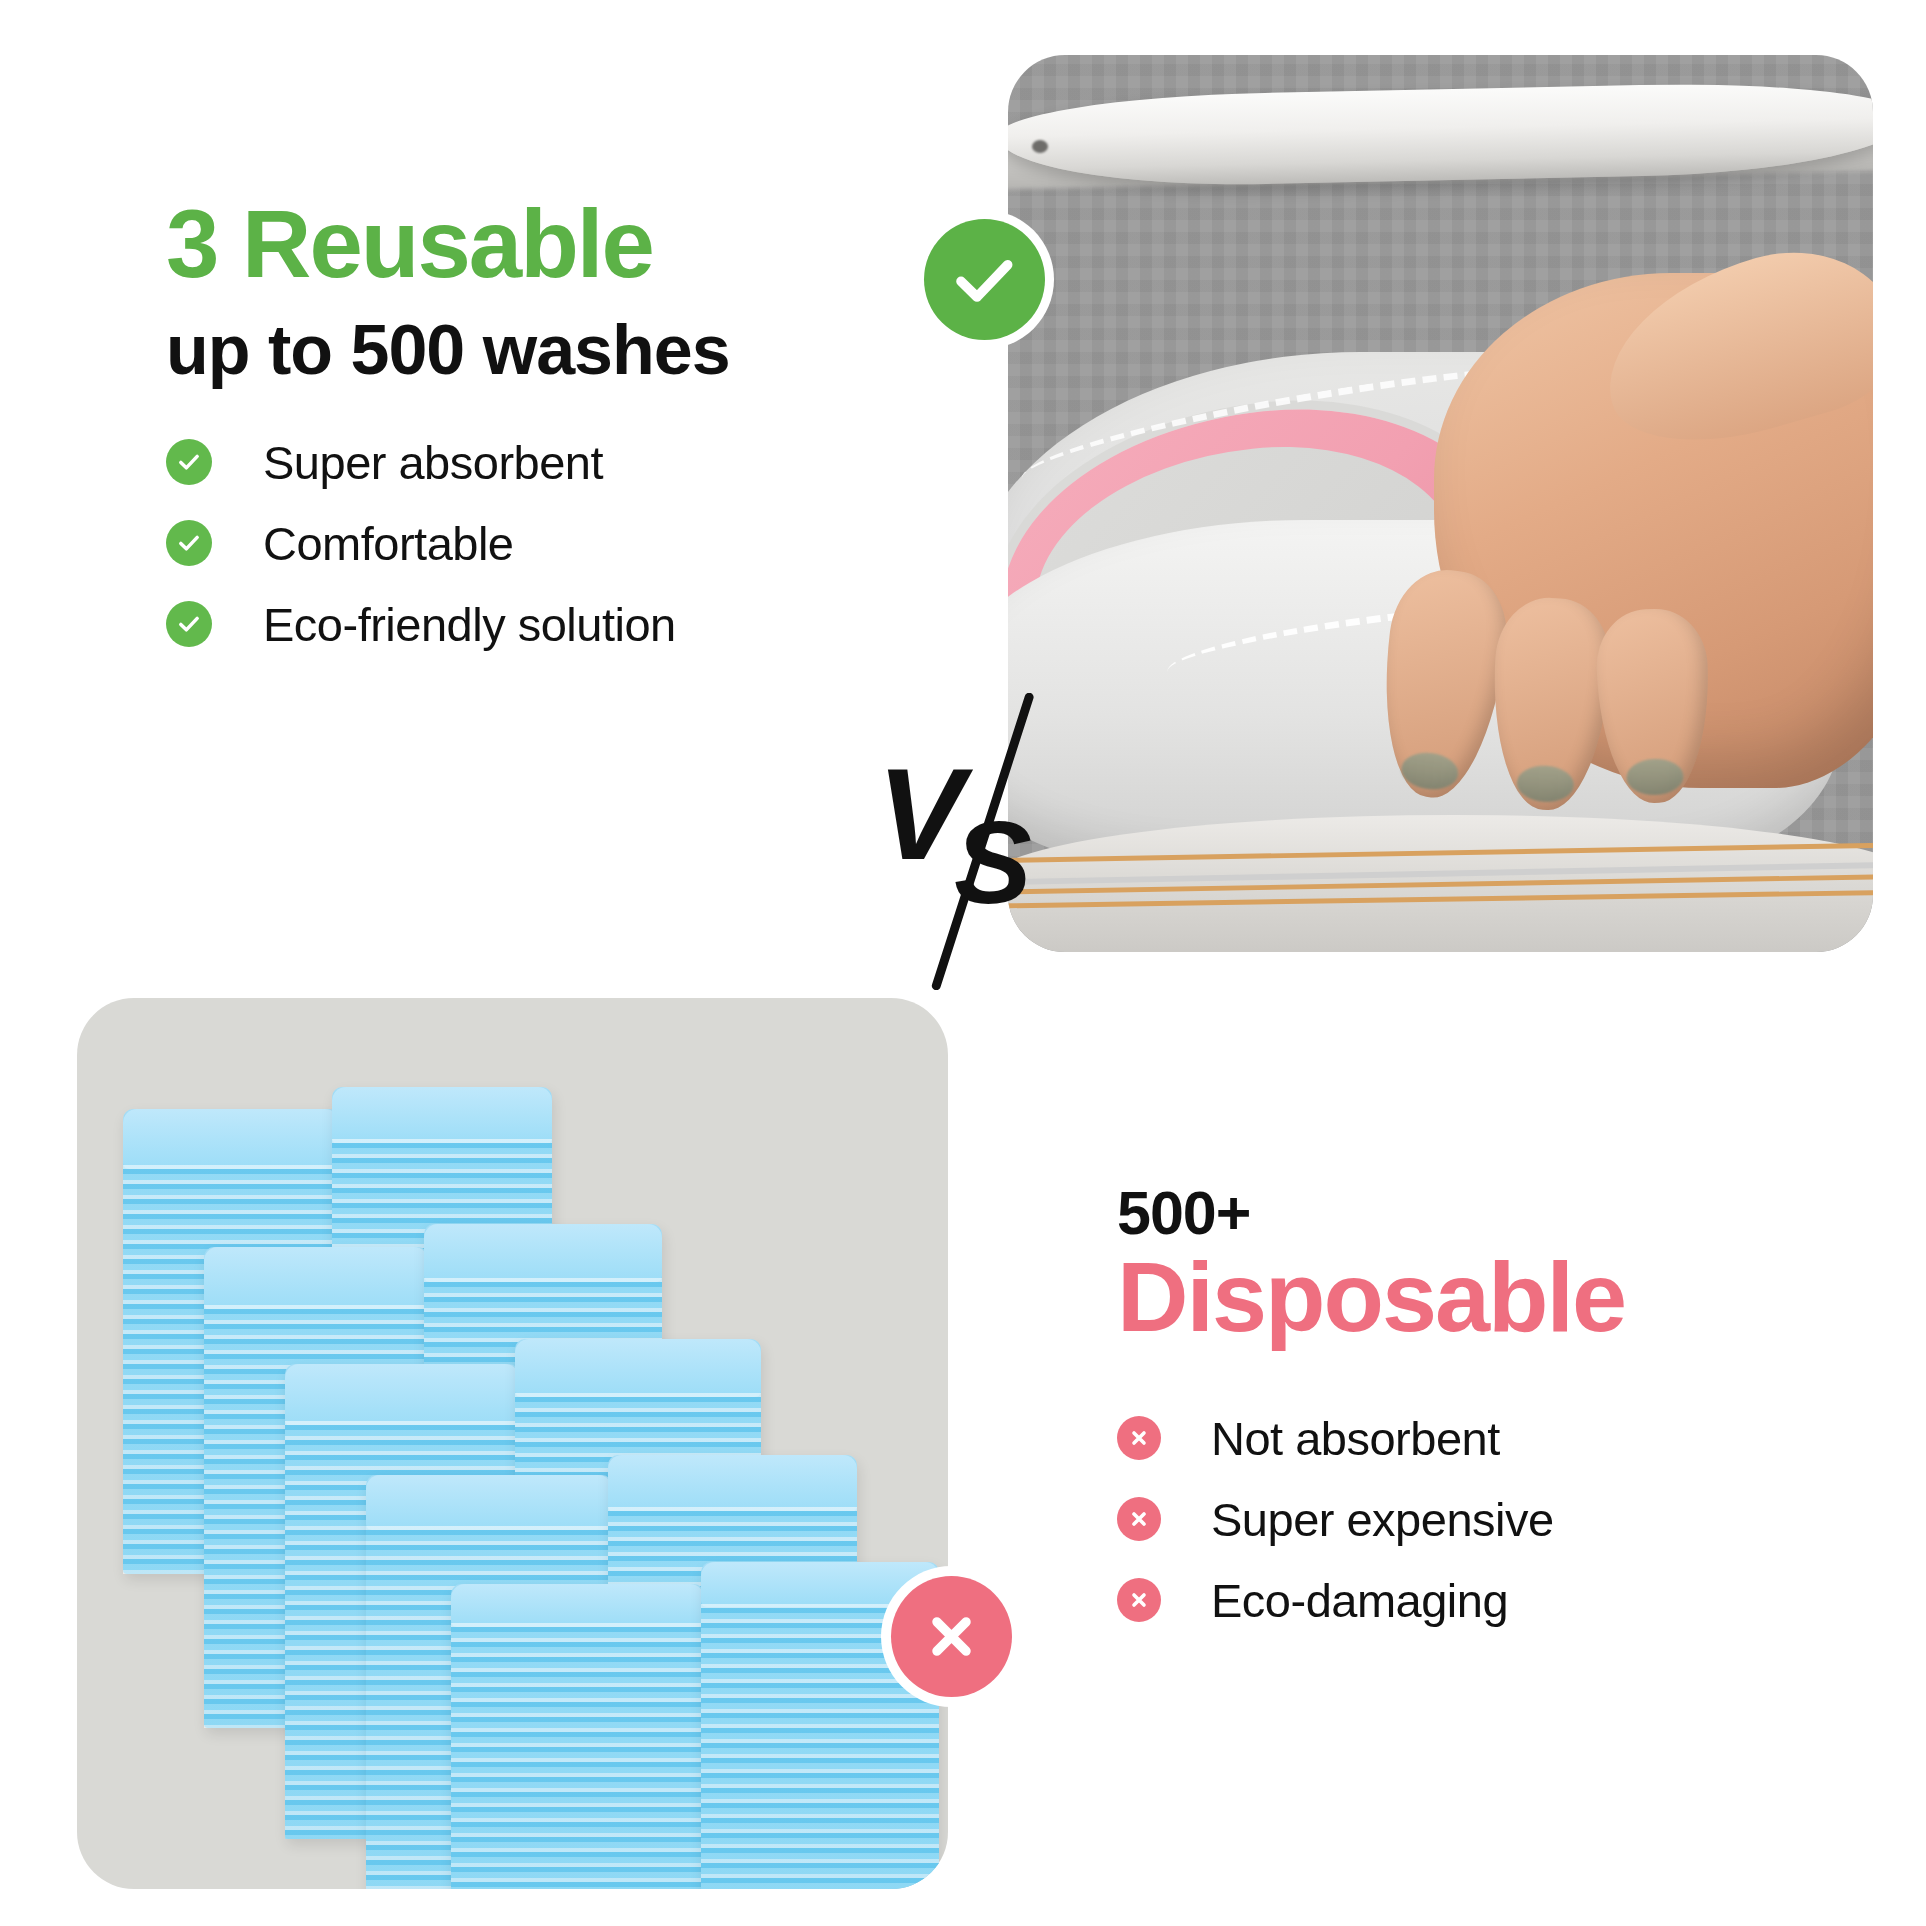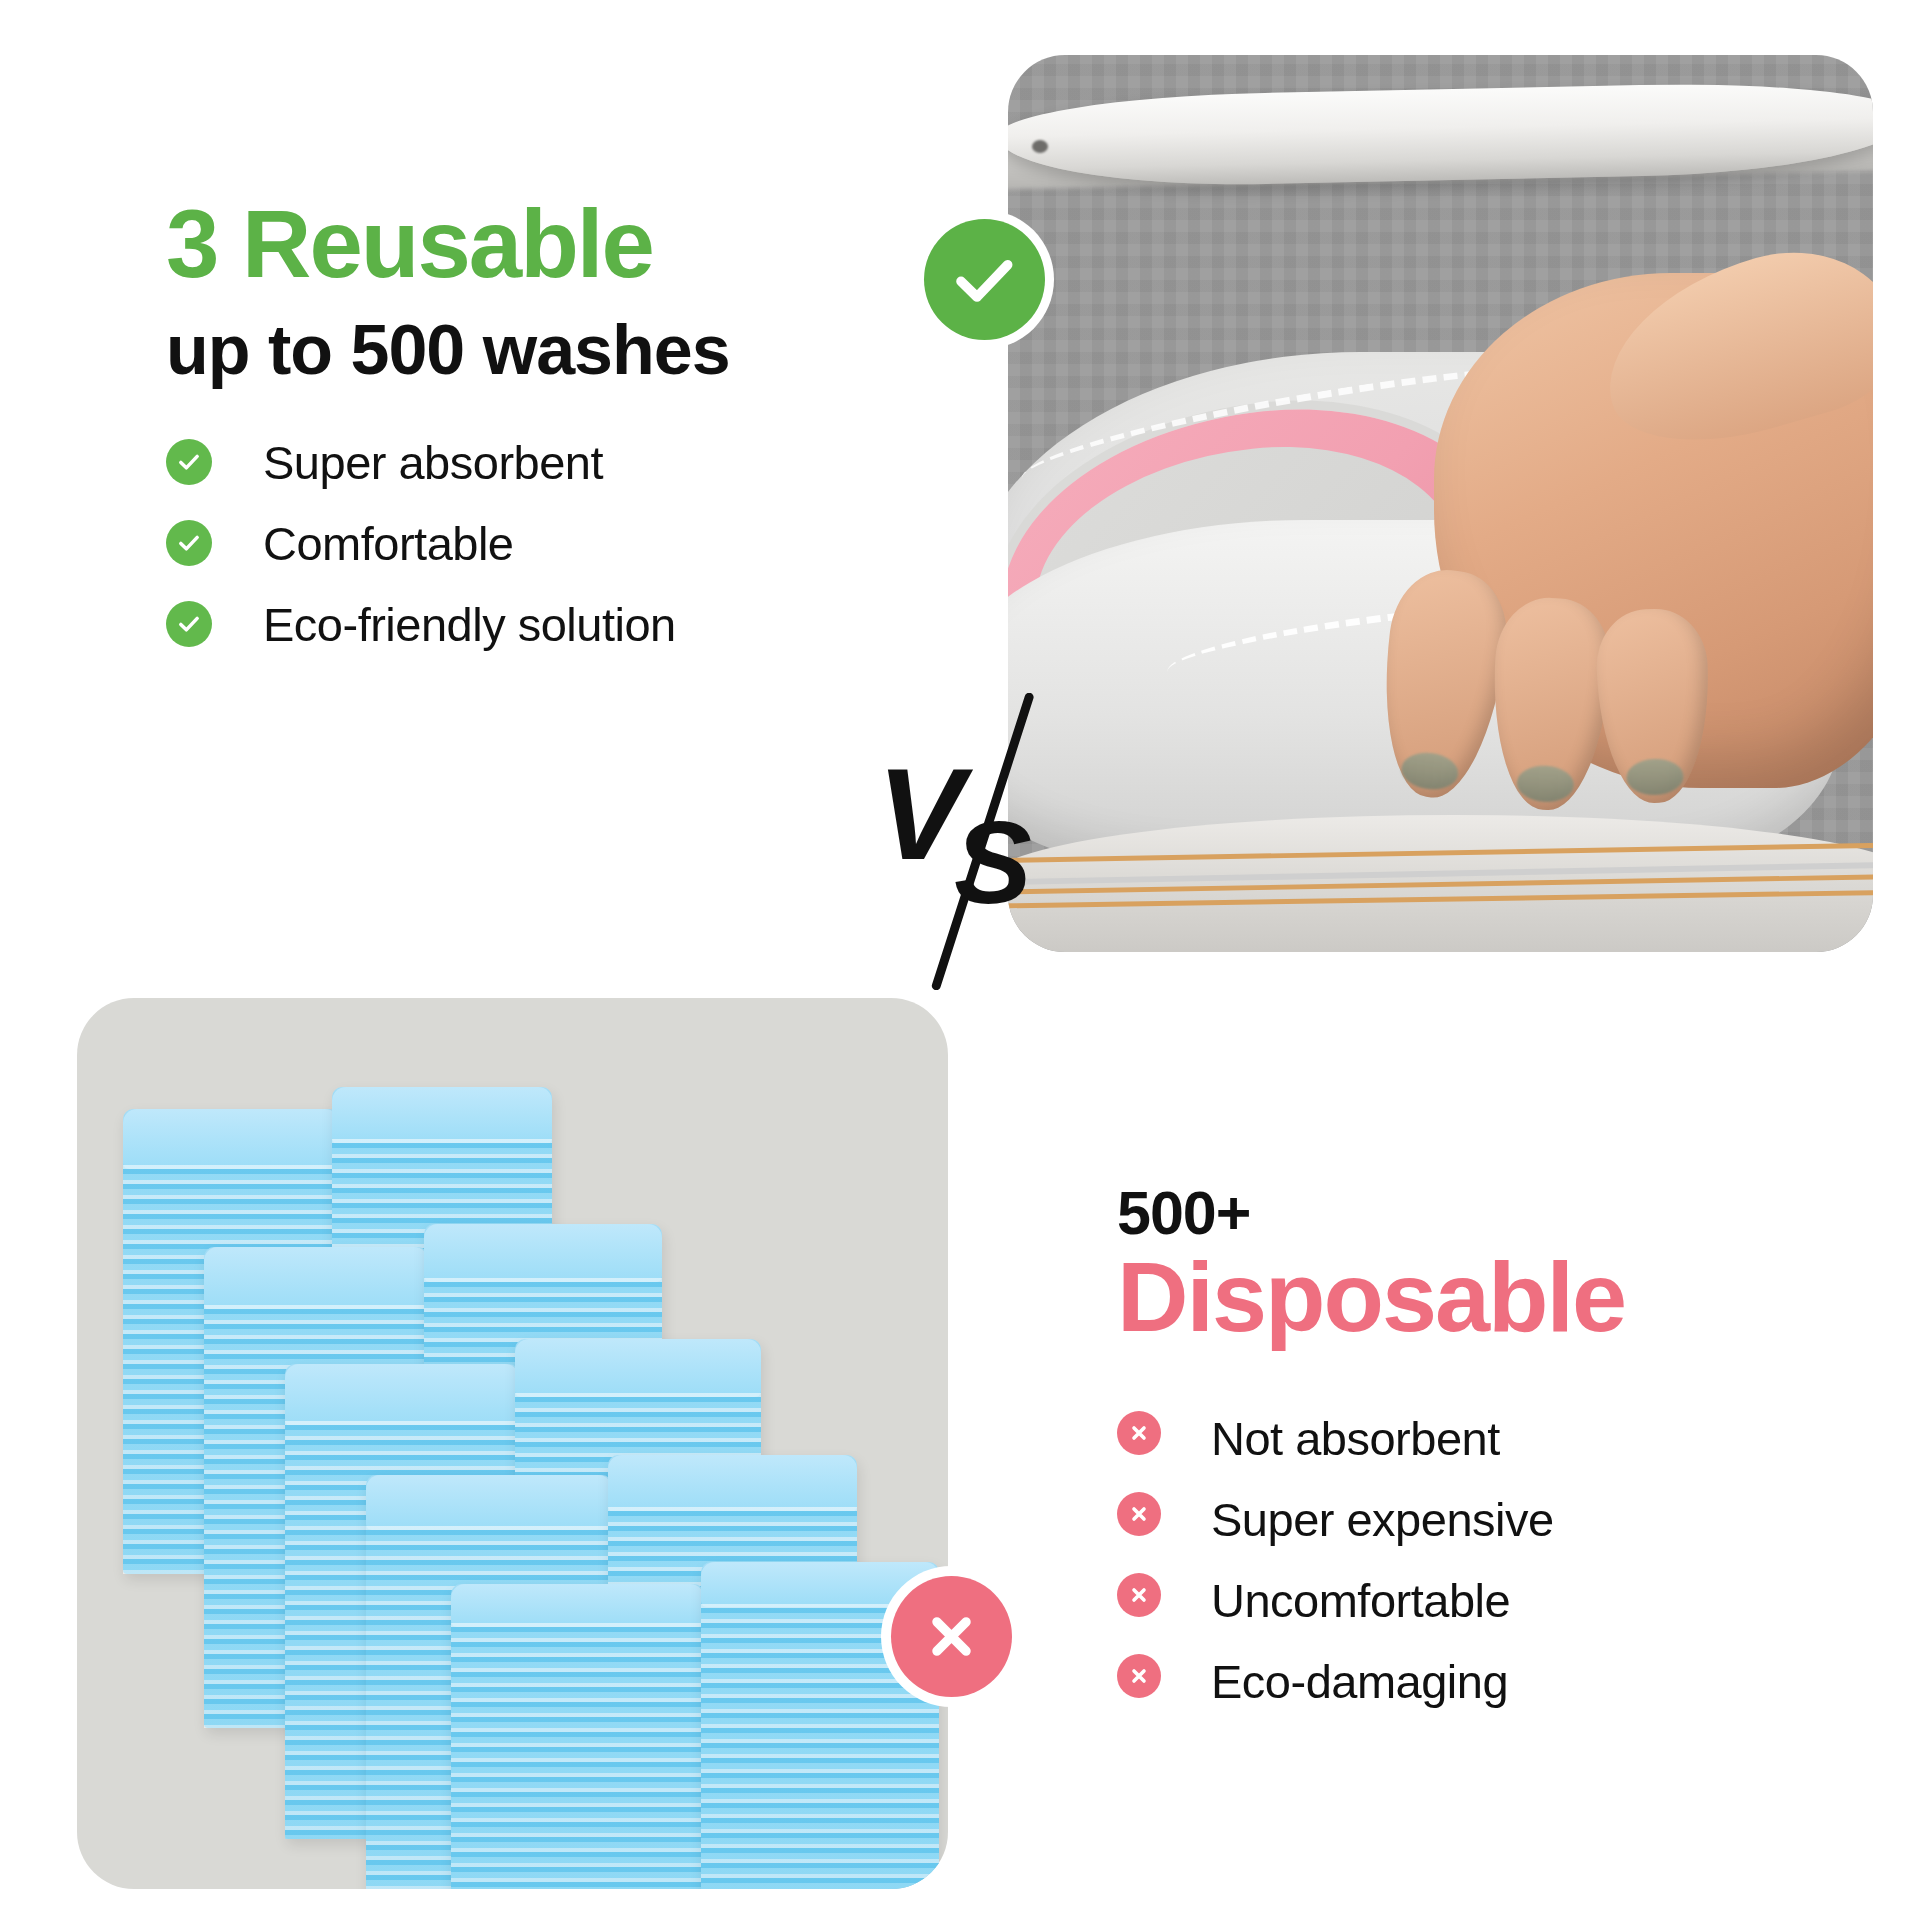--- a/index.html
+++ b/index.html
@@ -247,21 +247,21 @@
   .title-pink {
     font-size: 99px;
     font-weight: 700;
     color: #ef6f80;
     letter-spacing: -2px;
     line-height: 1.06;
     white-space: nowrap;
   }
   .con-list { margin-top: 61px; }
   .con-row {
-    display:flex; 
+    display:flex; align-items:center;
     margin-bottom: 26px;
   }
   .mini-x {
     width: 44px; height: 44px; border-radius: 50%;
     background: #ef6f80;
     display:flex; align-items:center; justify-content:center;
     flex: 0 0 auto;
   }
   .con-label {
     margin-left: 50px;
@@ -438,35 +438,27 @@
 
       <div class="con-row">
         <span class="mini-x">
           <svg width="24" height="24" viewBox="0 0 24 24">
             <path d="M7 7 L17 17 M17 7 L7 17" stroke="#ffffff" stroke-width="3.6" stroke-linecap="round"></path>
           </svg>
         </span>
         <span class="con-label">Super expensive</span>
       </div>
 
+
       <div class="con-row">
         <span class="mini-x">
           <svg width="24" height="24" viewBox="0 0 24 24">
             <path d="M7 7 L17 17 M17 7 L7 17" stroke="#ffffff" stroke-width="3.6" stroke-linecap="round"></path>
           </svg>
         </span>
-        <span class="con-label">Uncomfortable</span>
-      </div>
-
-      <div class="con-row">
-        <span class="mini-x">
-          <svg width="24" height="24" viewBox="0 0 24 24">
-            <path d="M7 7 L17 17 M17 7 L7 17" stroke="#ffffff" stroke-width="3.6" stroke-linecap="round"></path>
-          </svg>
-        </span>
         <span class="con-label">Eco-damaging</span>
       </div>
 
     </div>
   </div>
 
 </div>
 
 
 </body></html>

